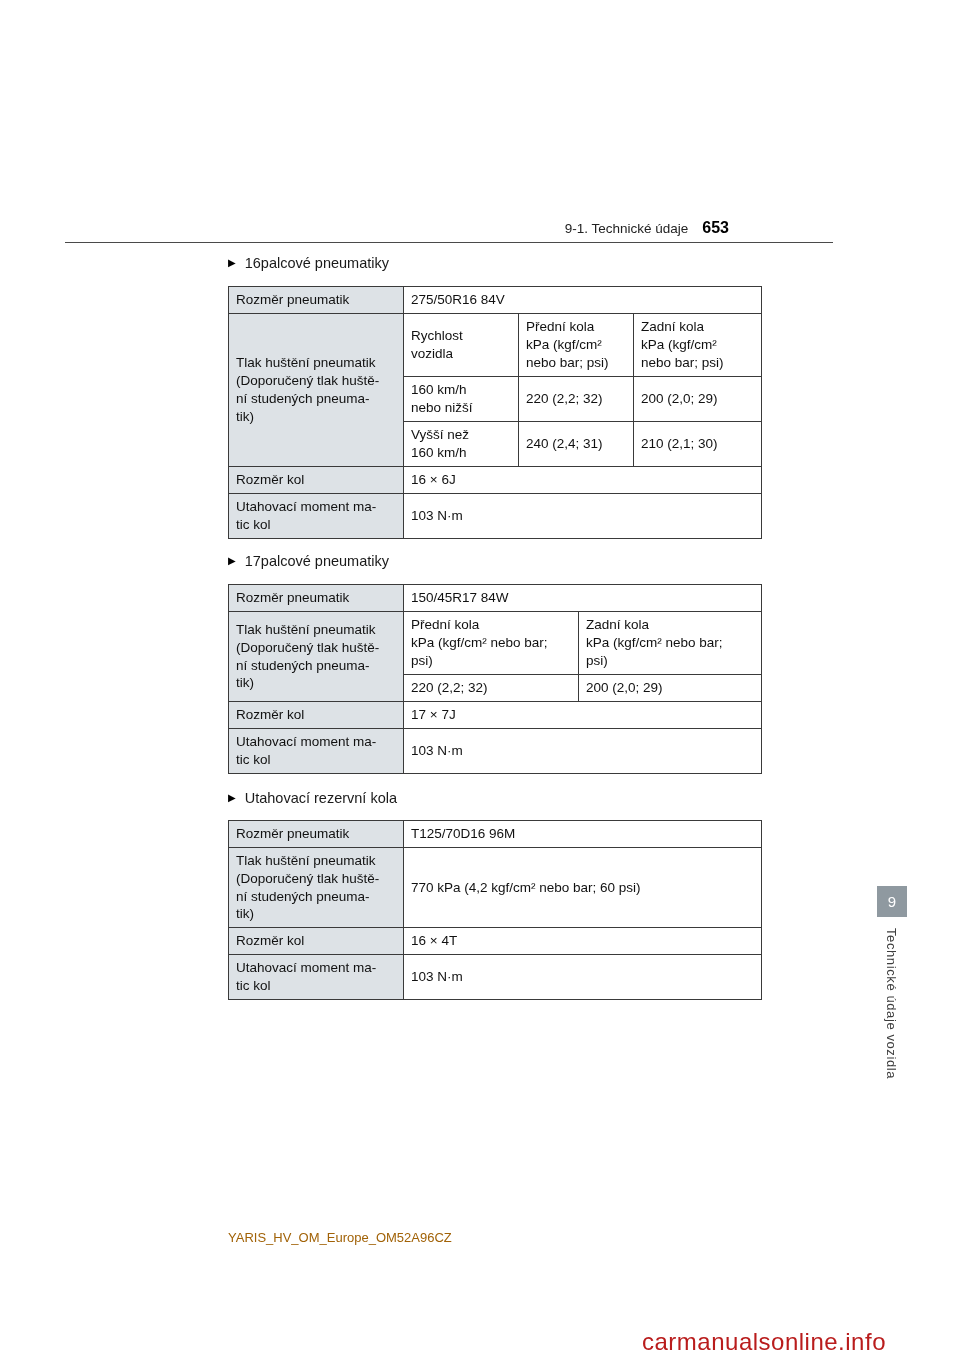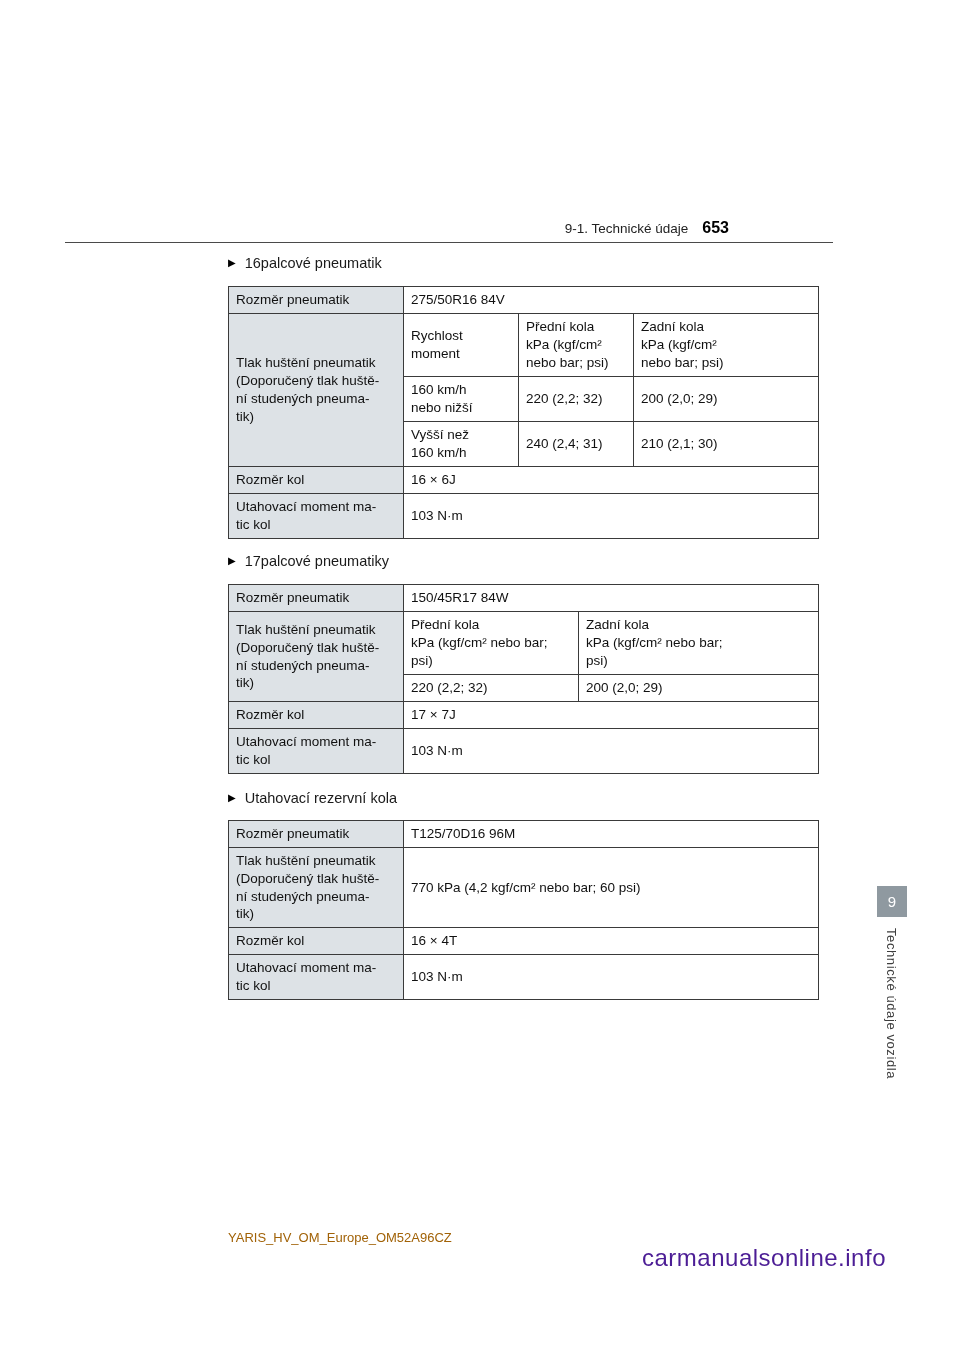--- a/index.html
+++ b/index.html
@@ -26,21 +26,21 @@
   .section-title {
     position: absolute; left: 228px;
     display: flex; align-items: center; gap: 9px;
     font-size: 14.5px; color: #1a1a1a; white-space: pre-line;
   }
   .tri { font-size: 10px; color: #000; line-height: 1; }
 
   
   table.spec {
     position: absolute; left: 228px;
-    border-collapse: collapse; table-layout: fixed; width: 591px;
+    border-collapse: collapse; table-layout: fixed; width: 534px;
     font-size: 13.5px;
   }
   table.spec td {
     border: 1px solid #3a3a3a;
     padding: 3px 7px;
     line-height: 1.33;
     vertical-align: middle;
     white-space: pre-line;
     color: #111;
     box-sizing: border-box;
@@ -62,59 +62,59 @@
   }
   .side-text {
     position: absolute; left: 884px; top: 928px; height: 220px;
     writing-mode: vertical-rl;
     font-size: 13px; color: #3d3d3d; letter-spacing: 0.6px;
   }
 
   
   .footer-code { position: absolute; left: 228px; top: 1230px; font-size: 13px; color: #a16207; }
   .watermark {
-    position: absolute; left: 642px; top: 1244px;
-    font-size: 24px; color: #4c1d95; letter-spacing: 0.5px;
+    position: absolute; left: 642px; top: 1328px;
+    font-size: 24px; color: #b91c1c; letter-spacing: 0.5px;
   }
 </style>
 </head>
 <body>
 
 <div class="page">
 
   <div class="header">
     <div class="header-inner">
       <span class="header-title">9-1. Technické údaje</span><span class="header-page-number">653</span>
     </div>
   </div>
 
   <div class="section-title" style="top:255px;">
     <span class="tri">▶</span>
-    <span>16palcové pneumatik</span>
+    <span>16palcové pneumatiky</span>
   </div>
 
   <table class="spec" style="top:286px;">
     <colgroup>
         <col style="width:175px">
         <col style="width:115px">
         <col style="width:115px">
         <col>
       </colgroup>
     <tbody>
       <tr class="r26">
         <td class="shade">Rozměr pneumatik</td>
         <td colspan="3">275/50R16 84V</td>
       </tr>
       <tr class="r62">
         <td class="shade" rowspan="3">Tlak huštění pneumatik
 (Doporučený tlak huště-
 ní studených pneuma-
 tik)</td>
         <td class="top">Rychlost
-moment</td>
+vozidla</td>
         <td class="top">Přední kola
 kPa (kgf/cm²
 nebo bar; psi)</td>
         <td class="top">Zadní kola
 kPa (kgf/cm²
 nebo bar; psi)</td>
       </tr>
       <tr class="r44">
         <td>160 km/h
 nebo nižší</td>

